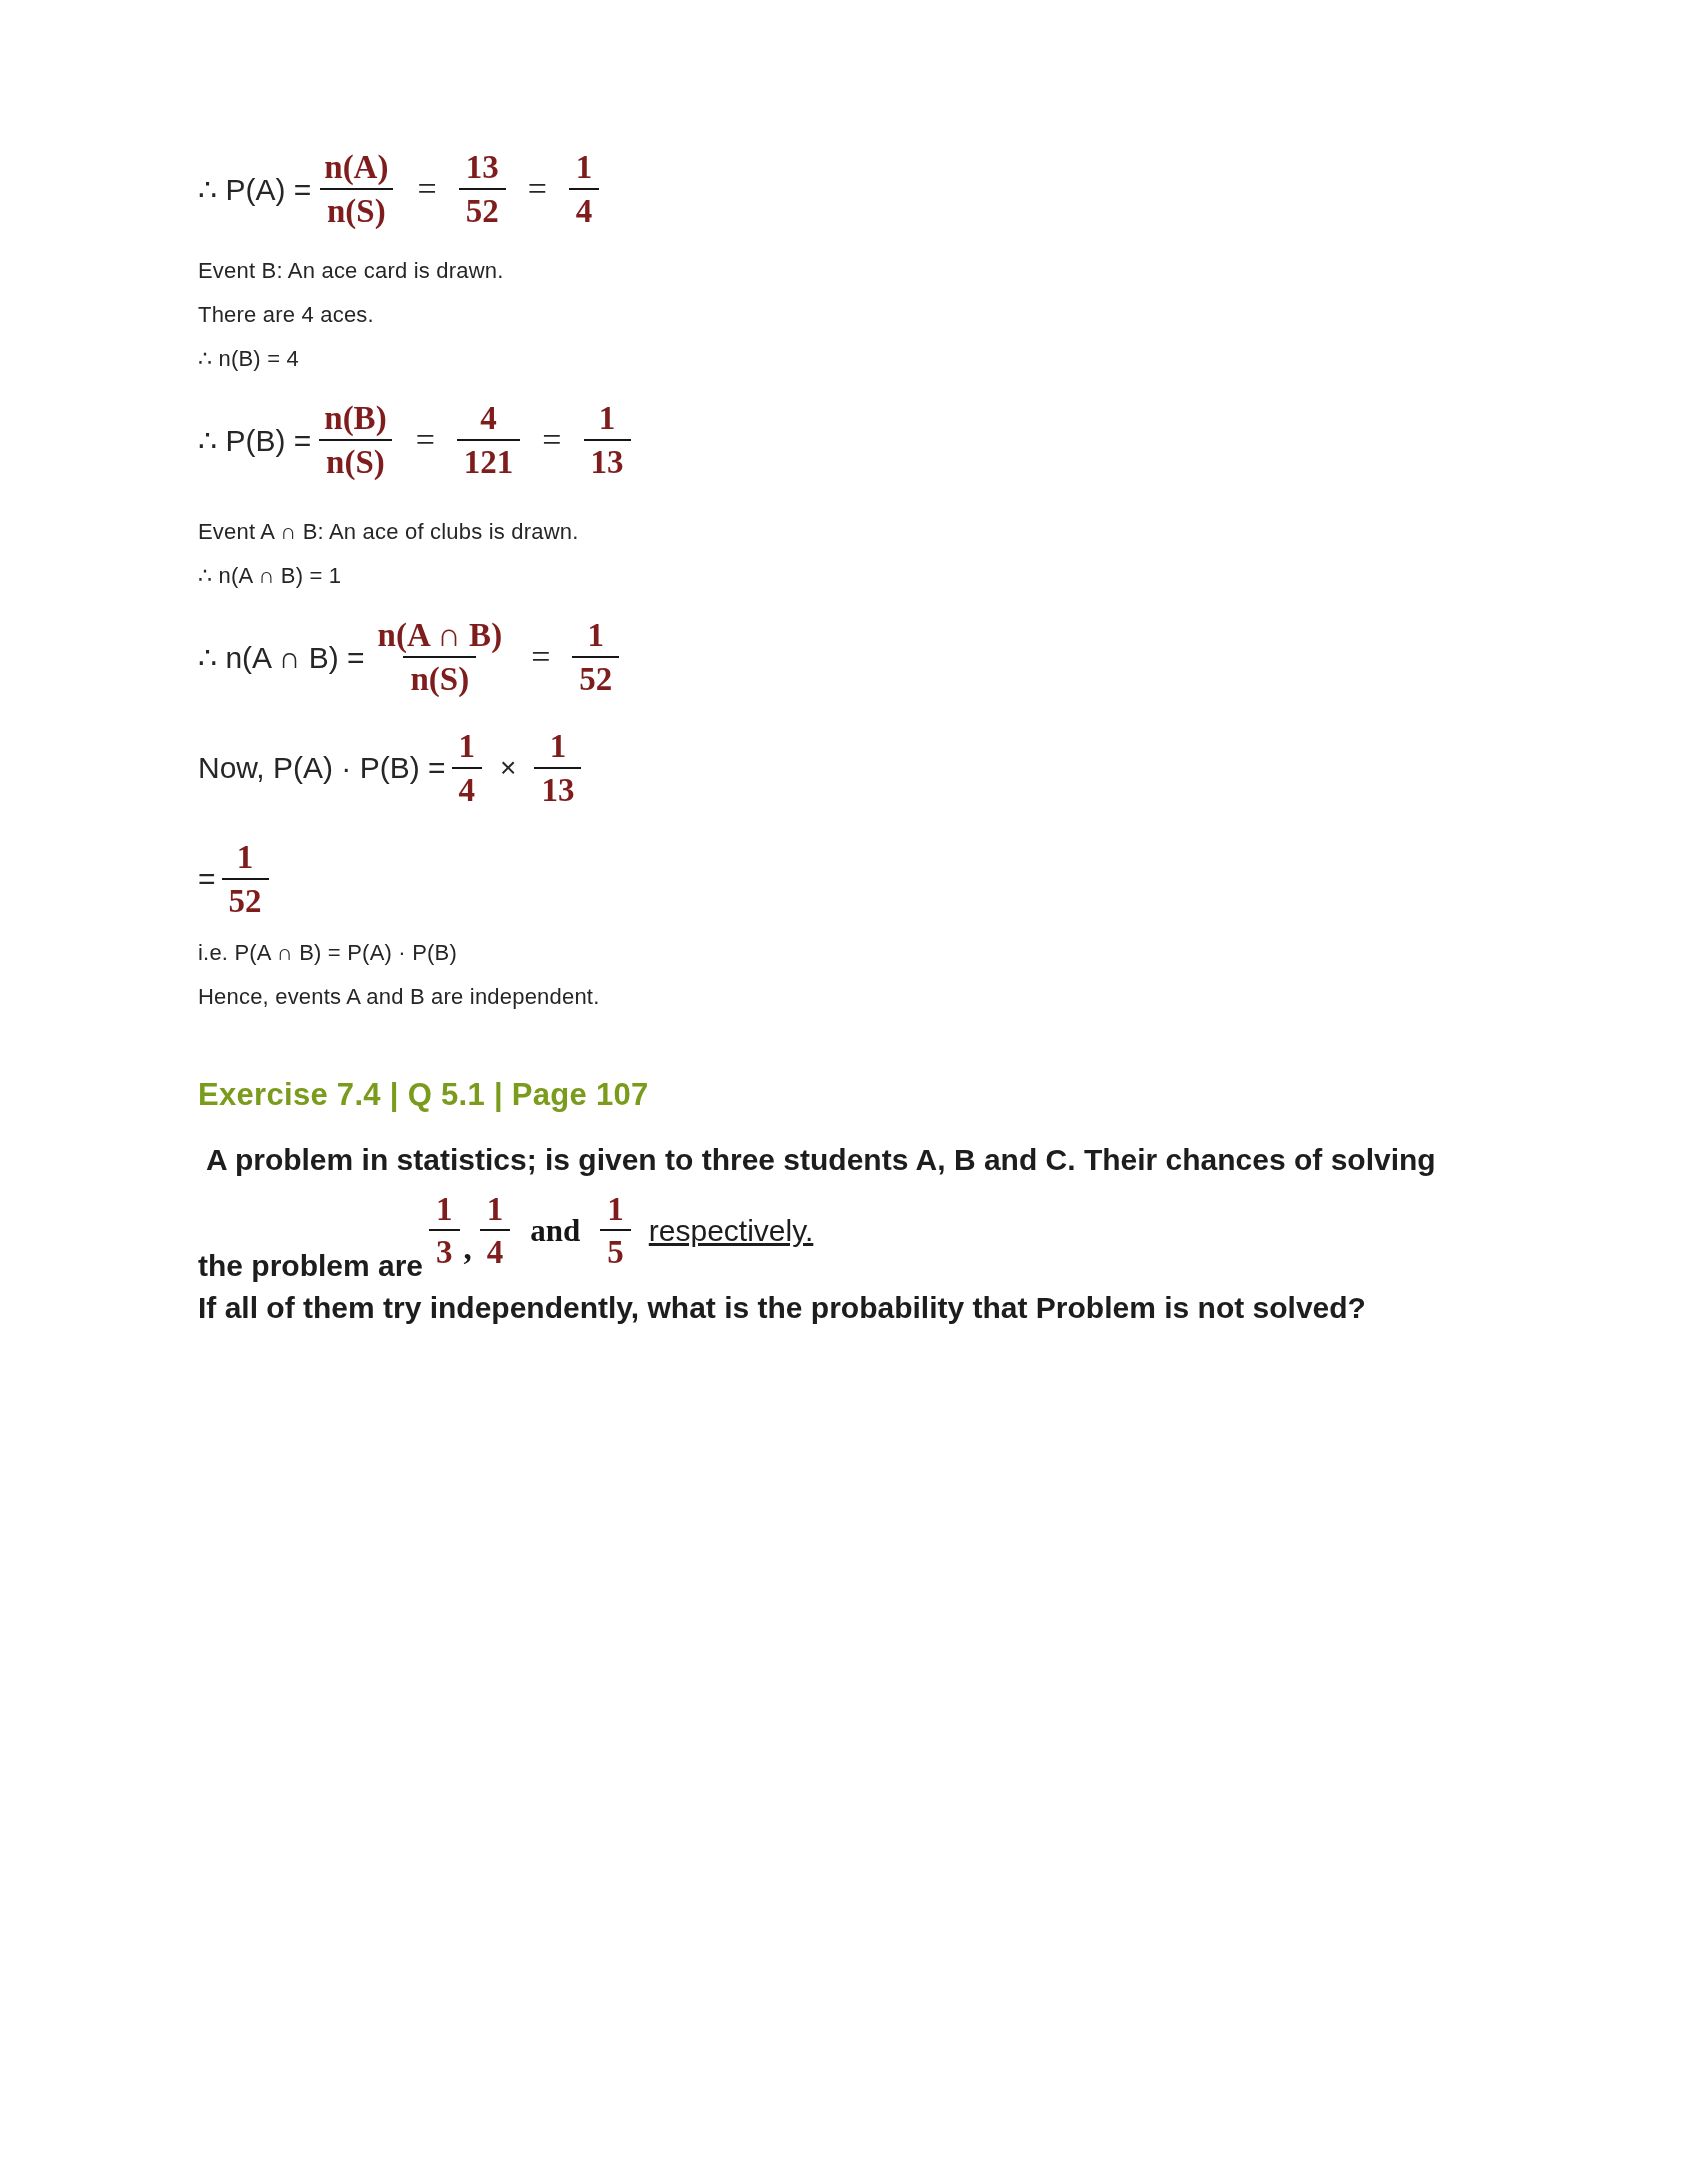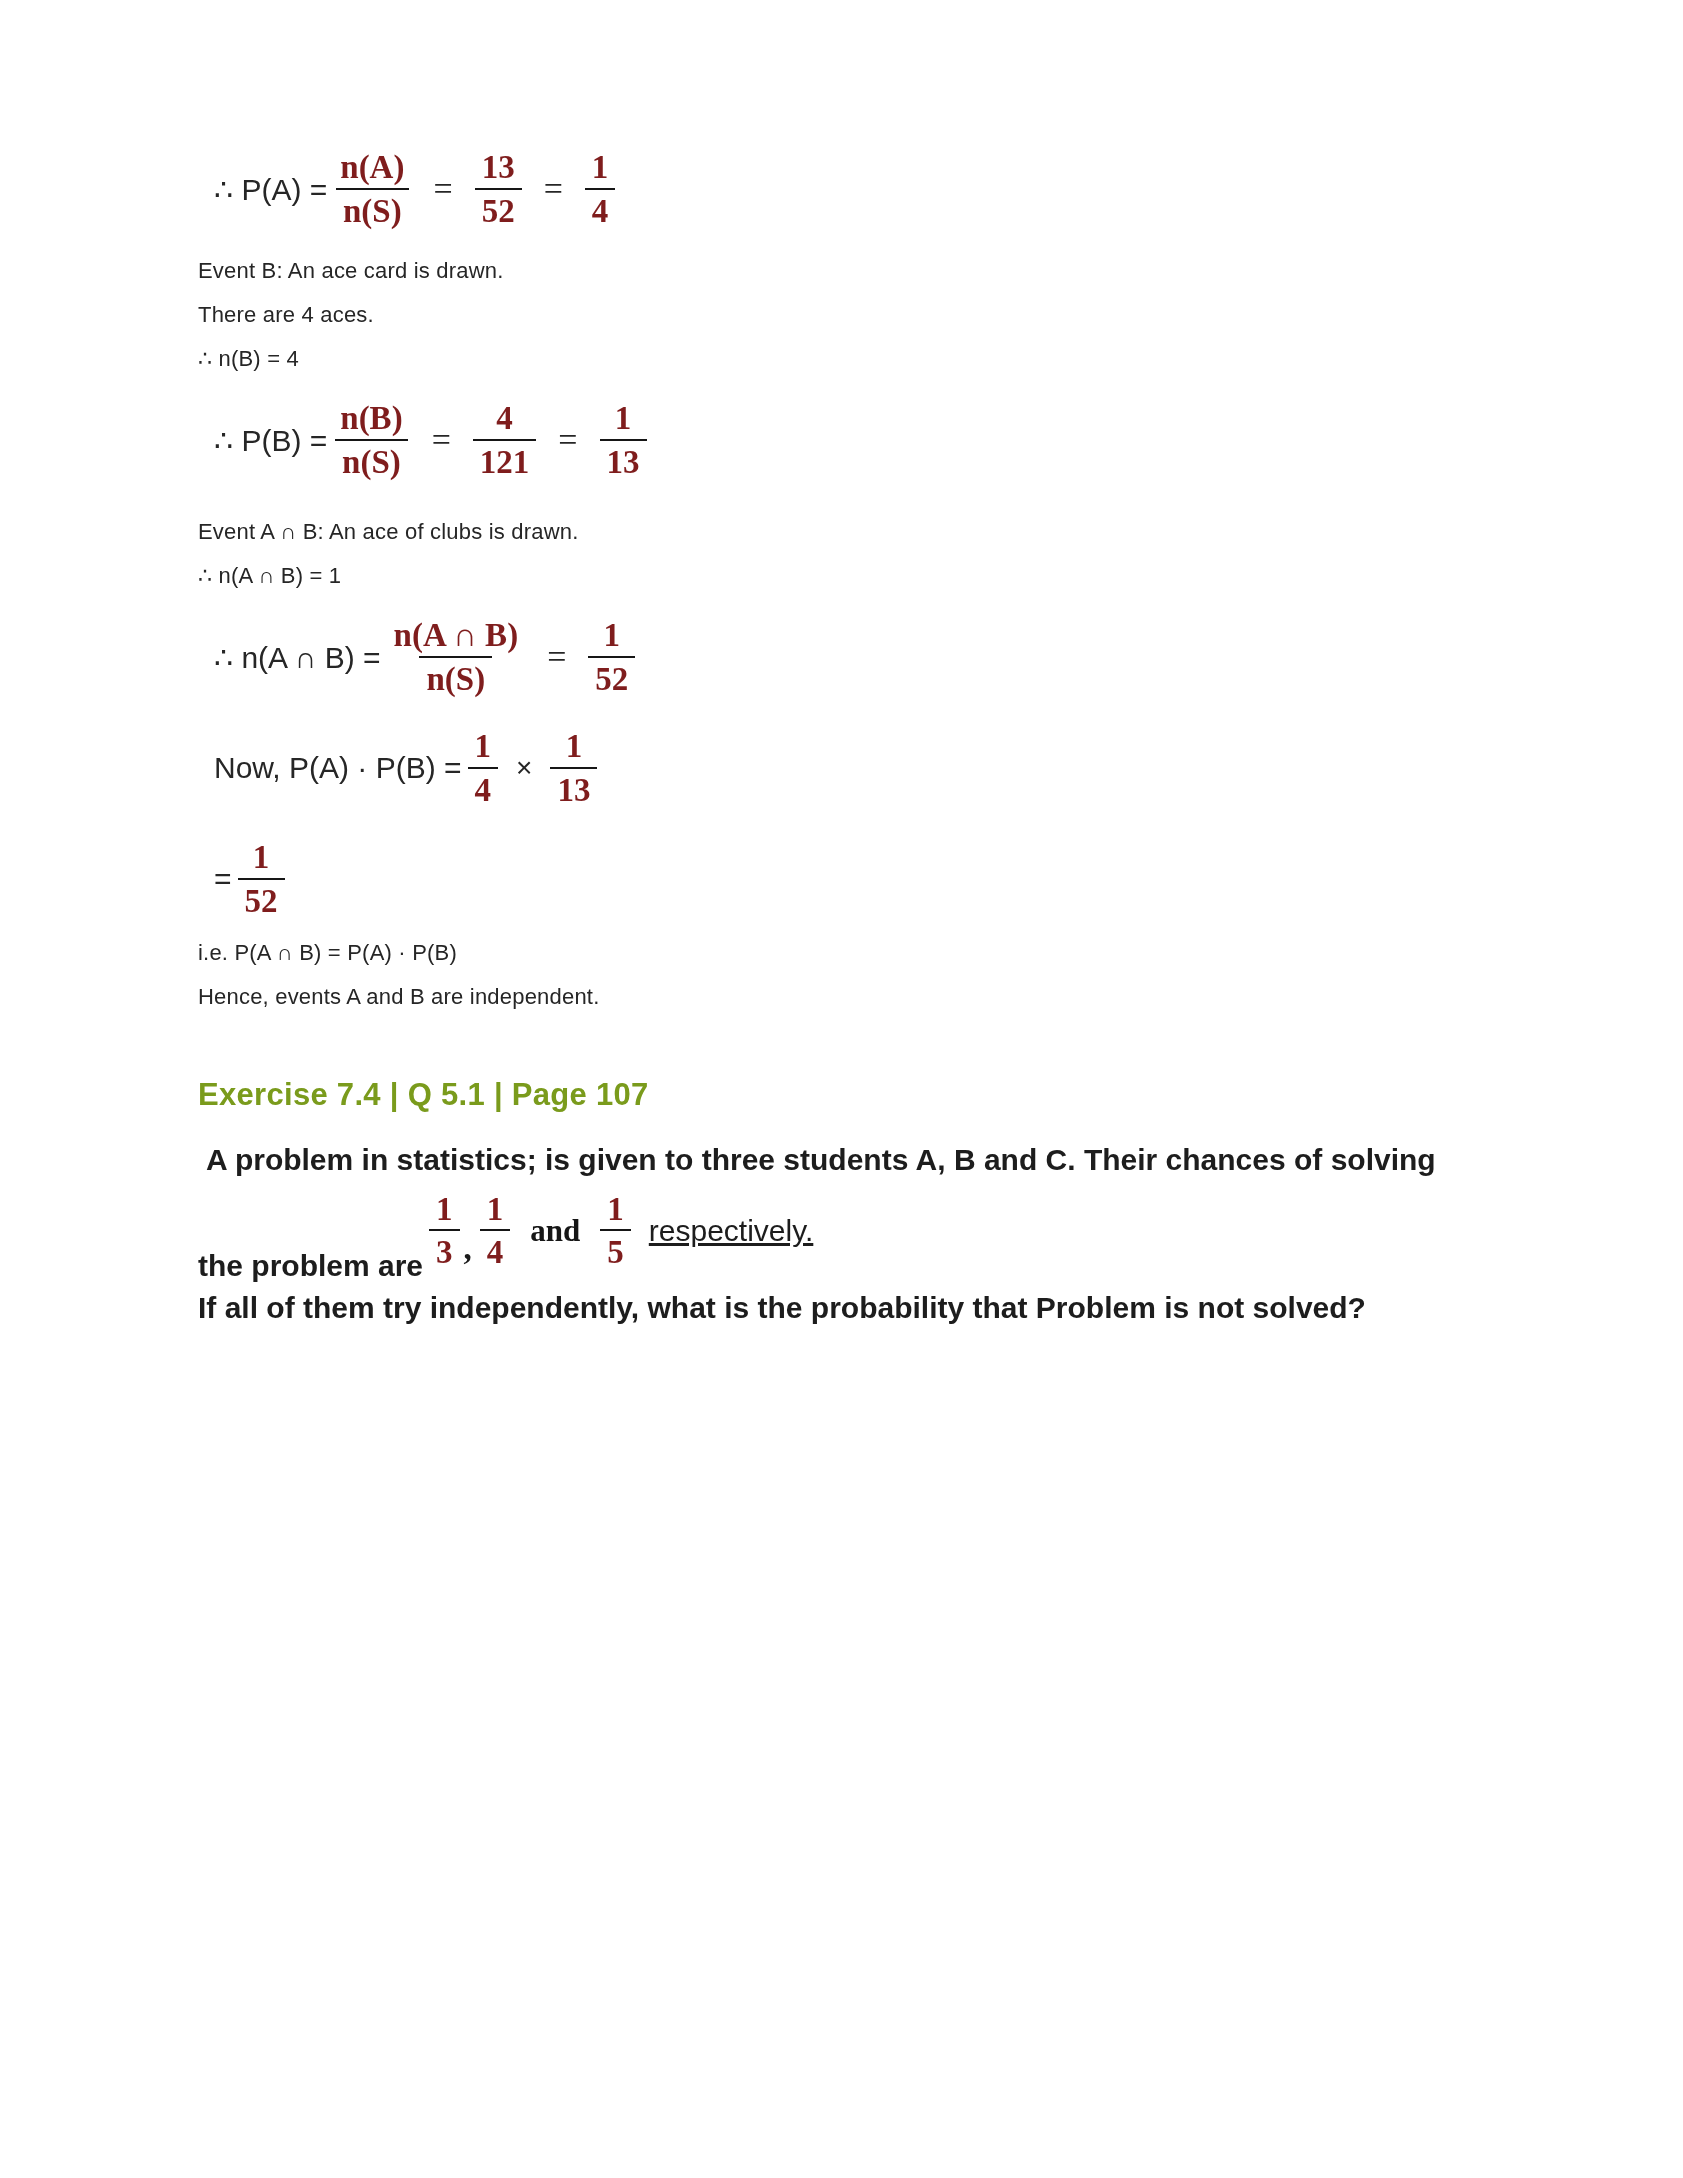--- a/index.html
+++ b/index.html
@@ -43,21 +43,20 @@
     align-items: baseline;
   }
 
   .eqline {
     display: flex;
     align-items: center;
     white-space: nowrap;
     font-family: "Liberation Sans", sans-serif;
     font-size: 30px;
     color: #262626;
-    margin-left: 16px;
   }
 
   .lead {
     display: inline-block;
   }
 
   
   .frac {
     display: inline-flex;
     flex-direction: column;

